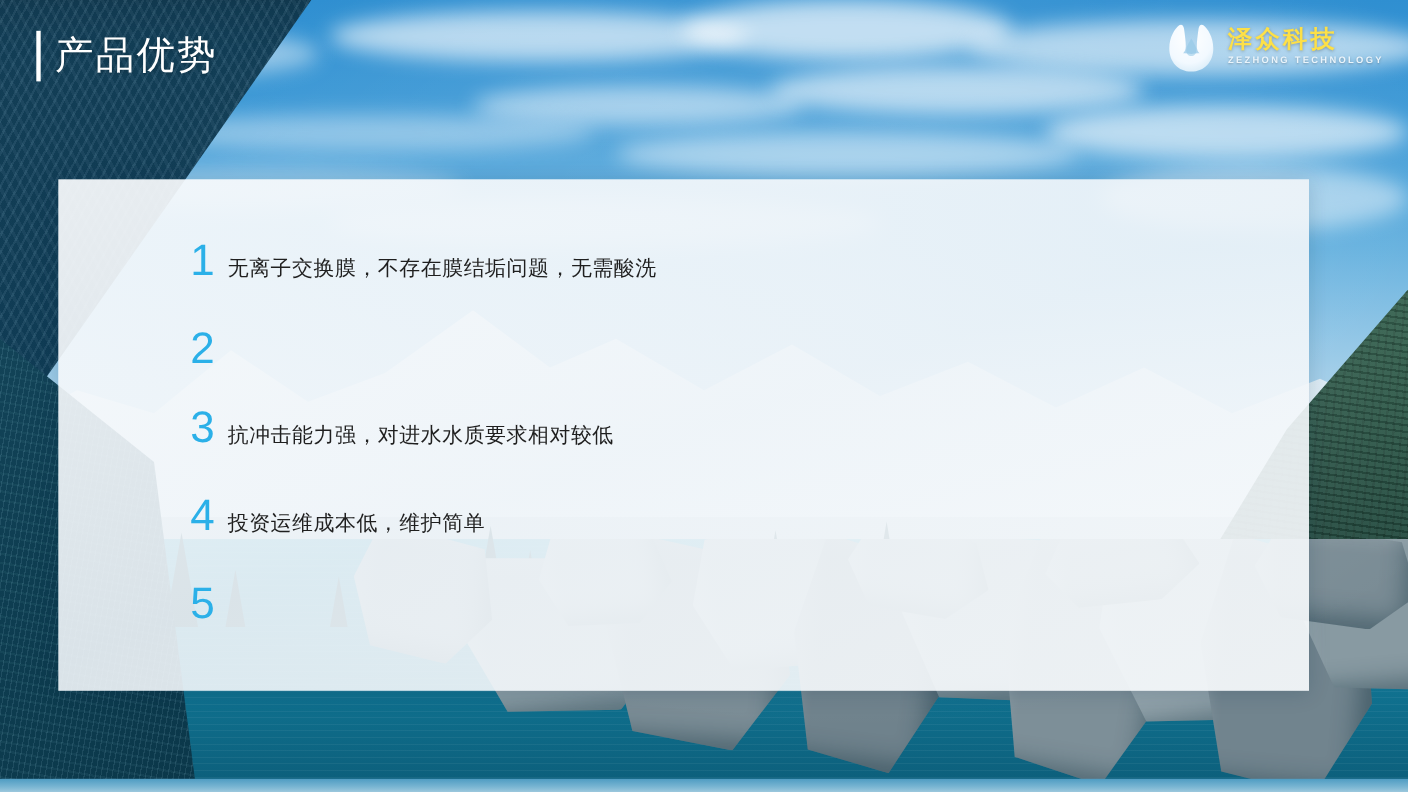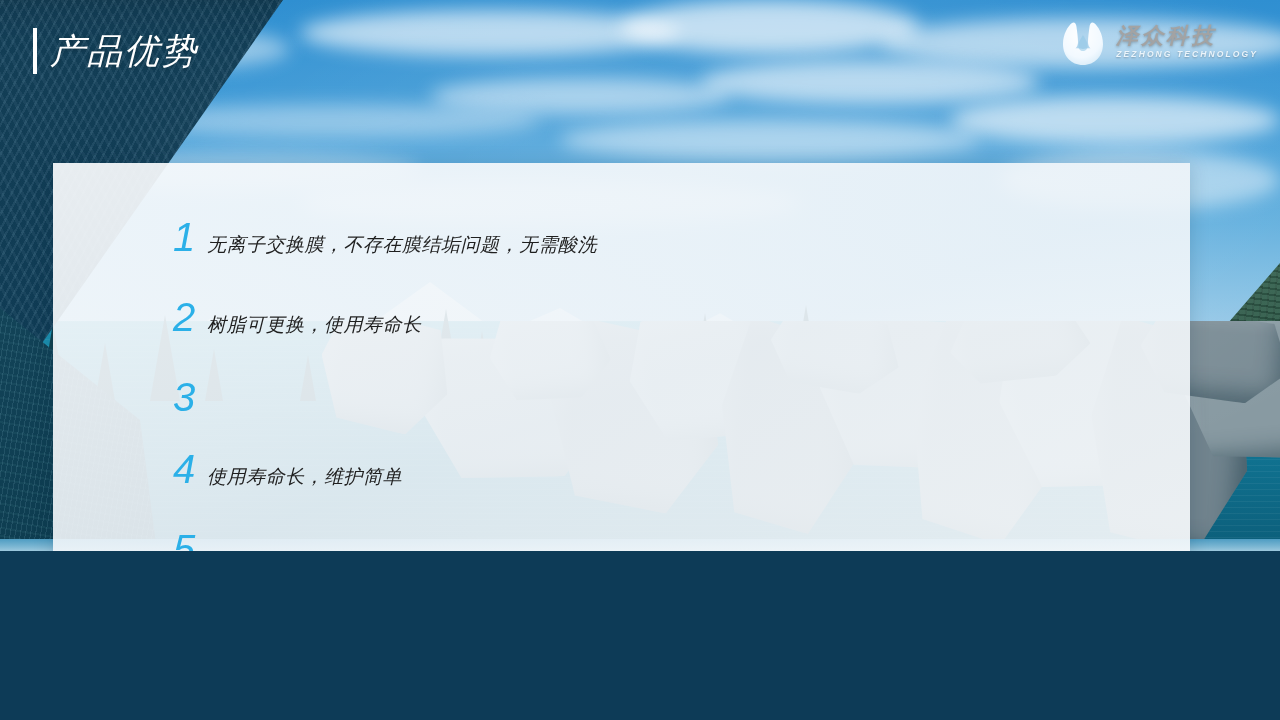--- a/index.html
+++ b/index.html
@@ -1,21 +1,21 @@
 <!DOCTYPE html>
 <html lang="zh"><head>
 <meta charset="utf-8">
 <style>
   html,body{margin:0;padding:0;}
   body{
     width:1280px;height:720px;overflow:hidden;
     font-family:"Liberation Sans","DejaVu Sans",sans-serif;
     background:#0d3b57;
   }
-  .slide{position:relative;width:1280px;height:551px;overflow:hidden;font-style:italic;}
+  .slide{position:relative;width:1280px;height:720px;overflow:hidden;}
 
   
   .bg{position:absolute;inset:0;overflow:hidden;}
 
   .sky{
     position:absolute;left:0;top:0;width:1280px;height:470px;
     background:linear-gradient(180deg,#2f8fd1 0%,#3f9ad6 22%,#63b0de 48%,#9ccbe8 72%,#cfe3ef 100%);
   }
   .cloud{position:absolute;background:rgba(255,255,255,.85);border-radius:50%;filter:blur(9px);}
   .c1{left:30px;top:28px;width:260px;height:42px;opacity:.55;}
@@ -129,21 +129,21 @@
   .title-text{
     color:#ffffff;font-size:35px;line-height:46px;letter-spacing:2px;
     font-weight:400;white-space:nowrap;
     text-shadow:0 1px 4px rgba(0,0,0,.25);
   }
 
   .logo{position:absolute;right:22px;top:18px;display:flex;align-items:center;}
   .logo-mark{position:relative;width:48px;height:48px;margin-right:9px;}
   .logo-text{display:flex;flex-direction:column;justify-content:center;}
   .logo-cn{
-    color:#a3a3a3;font-size:22px;line-height:24px;font-weight:700;letter-spacing:3px;
+    color:#fde047;font-size:22px;line-height:24px;font-weight:700;letter-spacing:3px;
     text-shadow:0 1px 3px rgba(0,0,0,.3);
   }
   .logo-en{
     color:#eaf4fb;font-size:8.5px;line-height:12px;letter-spacing:2.1px;font-weight:700;
     text-shadow:0 1px 2px rgba(0,0,0,.25);
   }
 
   
   .card{
     position:absolute;left:53px;top:163px;width:1137px;height:465px;
@@ -262,28 +262,28 @@
   </div>
 
   <div class="card">
     <div class="list" id="advantage-list">
         <div class="row">
           <span class="num">1</span>
           <span class="row-text">无离子交换膜，不存在膜结垢问题，无需酸洗</span>
         </div>
         <div class="row">
           <span class="num">2</span>
-          <span class="row-text">树脂可更换，使用寿命长</span>
         </div>
         <div class="row">
           <span class="num">3</span>
+          <span class="row-text">抗冲击能力强，对进水水质要求相对较低</span>
         </div>
         <div class="row">
           <span class="num">4</span>
-          <span class="row-text">使用寿命长，维护简单</span>
+          <span class="row-text">投资运维成本低，维护简单</span>
         </div>
         <div class="row">
           <span class="num">5</span>
         </div>
       </div>
   </div>
 
 </div>
 
 </body></html>

